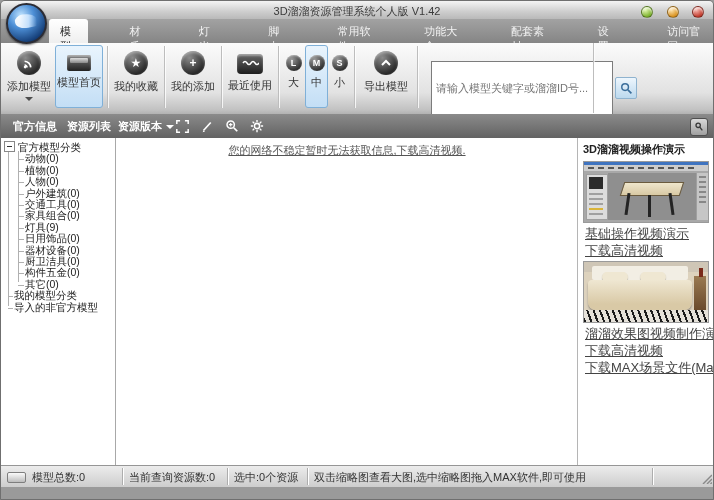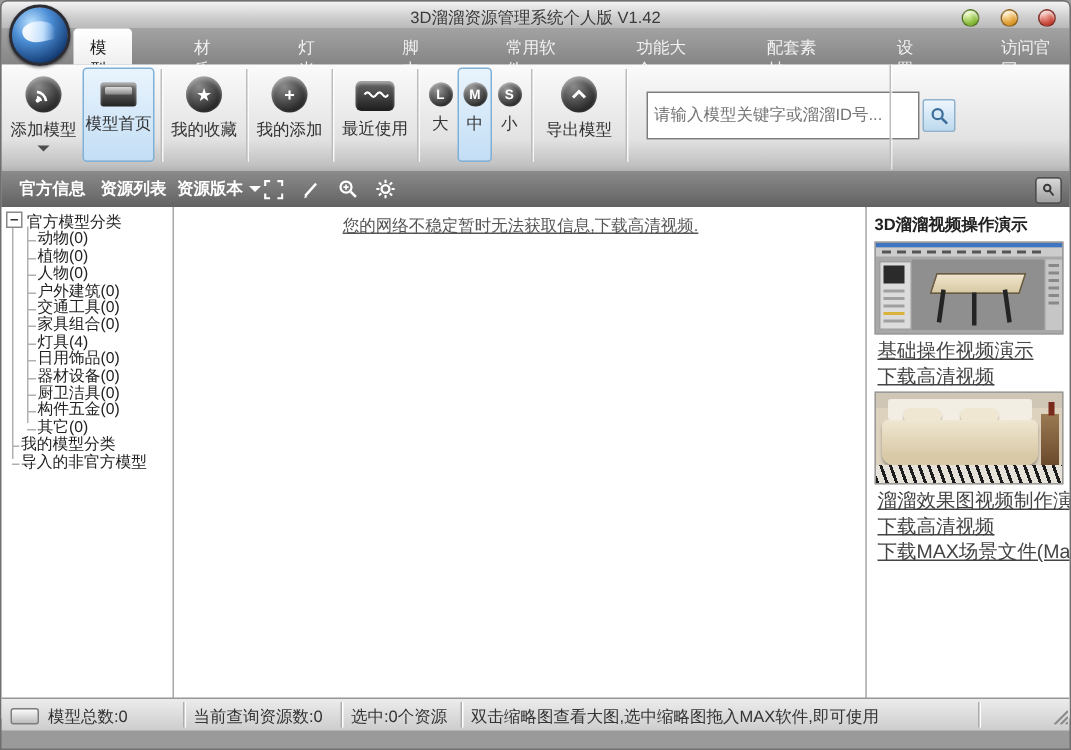--- a/index.html
+++ b/index.html
@@ -48,21 +48,21 @@
     box-shadow:inset 0 2px 2px rgba(255,255,255,.4);display:flex;align-items:center;justify-content:center;}
   .screen-ic{width:24px;height:16px;border-radius:2px;background:linear-gradient(#7c7c7c,#222);margin-top:4px;
     box-shadow:inset 0 2px 2px rgba(255,255,255,.4);position:relative;}
   .screen-ic:after{content:"";position:absolute;left:3px;top:3px;right:3px;height:5px;background:linear-gradient(#ddd,#888);border-radius:1px;}
   .tri-down{width:0;height:0;border-left:4px solid transparent;border-right:4px solid transparent;border-top:4px solid #4d4d4d;margin-top:3px;}
   .sizebtn{margin:2px 0;width:23px;height:63px;display:flex;flex-direction:column;align-items:center;padding-top:9px;box-sizing:border-box;border:1px solid transparent;border-radius:3px;}
   .sizebtn.sel{background:linear-gradient(#e9f4fd,#c3def5);border-color:#7fb0d8;}
   .lt-circ{width:16px;height:16px;border-radius:50%;background:radial-gradient(circle at 35% 28%,#9a9a9a,#2e2e2e 72%);
     box-shadow:inset 0 1px 2px rgba(255,255,255,.5);color:#fff;font-size:9px;font-weight:bold;display:flex;align-items:center;justify-content:center;}
   .searchwrap{display:flex;align-items:center;margin:18px 0 0 10px;}
-  .searchwrap input{width:172px;height:16px;font-size:11px;padding:7px 4px;border:1px solid #7c7c7c;color:#333;background:#fff;}
+  .searchwrap input{width:172px;height:16px;font-size:11px;padding:18px 4px;border:1px solid #7c7c7c;color:#333;background:#fff;}
   .searchbtn{width:20px;height:20px;margin-left:2px;border:1px solid #8fb3cf;border-radius:2px;
     background:linear-gradient(#eef6fd,#bcd9ee);display:flex;align-items:center;justify-content:center;}
   .ribbon-seam{position:absolute;left:592px;top:42px;width:1px;height:70px;background:#bdbdbd;box-shadow:1px 0 0 rgba(255,255,255,.6);}
 
   
   .toolbar2{position:absolute;left:0;top:113px;width:100%;height:24px;
     background:linear-gradient(#8b8b8b,#626262);border-bottom:1px solid #4e4e4e;}
   .t2btn{position:absolute;top:0;height:24px;line-height:24px;font-size:11px;color:#fff;padding:0 4px;white-space:nowrap;font-weight:bold;}
   .t2icon{position:absolute;top:4px;width:18px;height:16px;display:flex;align-items:center;justify-content:center;}
   .tri-down-w{display:inline-block;width:0;height:0;border-left:4px solid transparent;border-right:4px solid transparent;border-top:4px solid #fff;margin-left:4px;vertical-align:middle;}
@@ -280,21 +280,21 @@
       <div class="vline1"></div>
       <div class="vline2"></div>
       <ul class="tree">
         <li style="padding-left:3px;"><span class="minusbox"></span><span>官方模型分类</span></li>
         <li class="cat">动物(0)</li>
         <li class="cat">植物(0)</li>
         <li class="cat">人物(0)</li>
         <li class="cat">户外建筑(0)</li>
         <li class="cat">交通工具(0)</li>
         <li class="cat">家具组合(0)</li>
-        <li class="cat">灯具(4)</li>
+        <li class="cat">灯具(9)</li>
         <li class="cat">日用饰品(0)</li>
         <li class="cat">器材设备(0)</li>
         <li class="cat">厨卫洁具(0)</li>
         <li class="cat">构件五金(0)</li>
         <li class="cat">其它(0)</li>
         <li class="rootx">我的模型分类</li>
         <li class="rootx">导入的非官方模型</li>
       </ul>
     </div>
 

